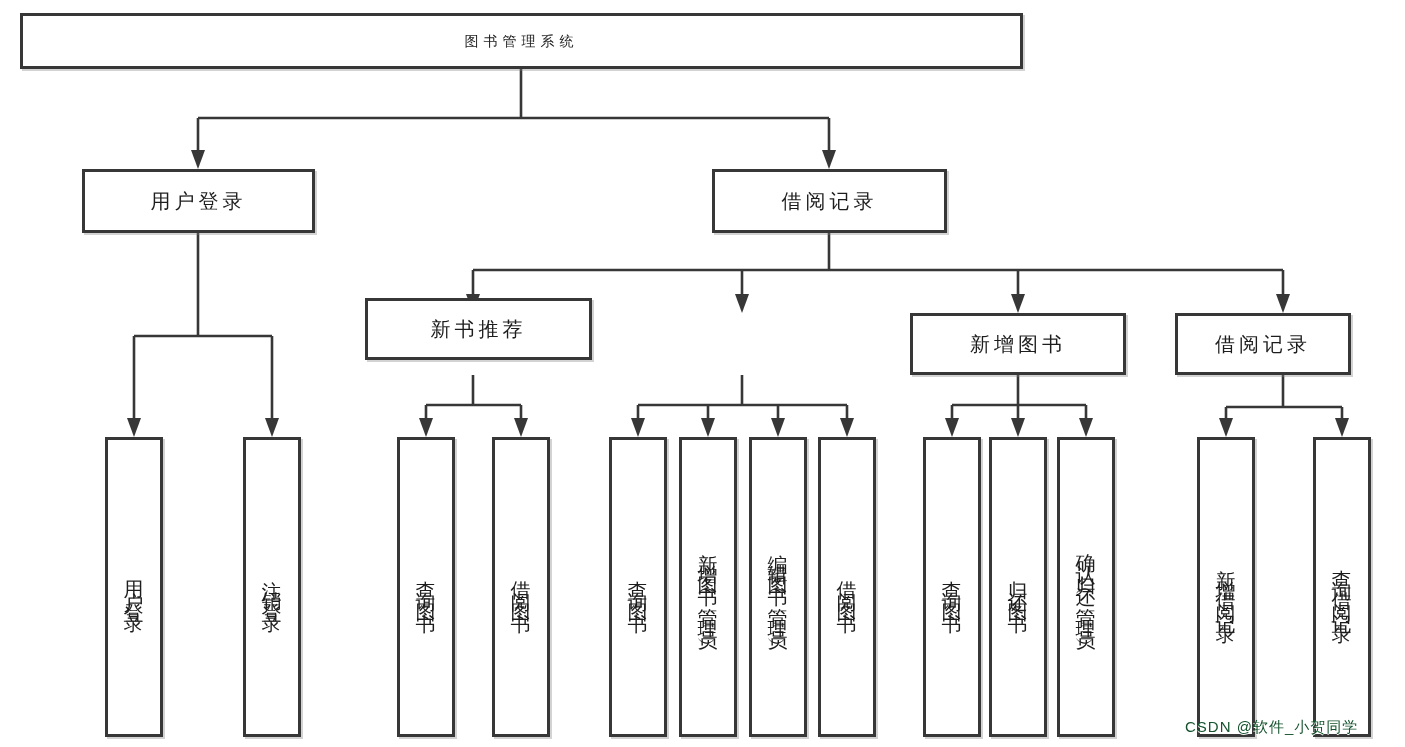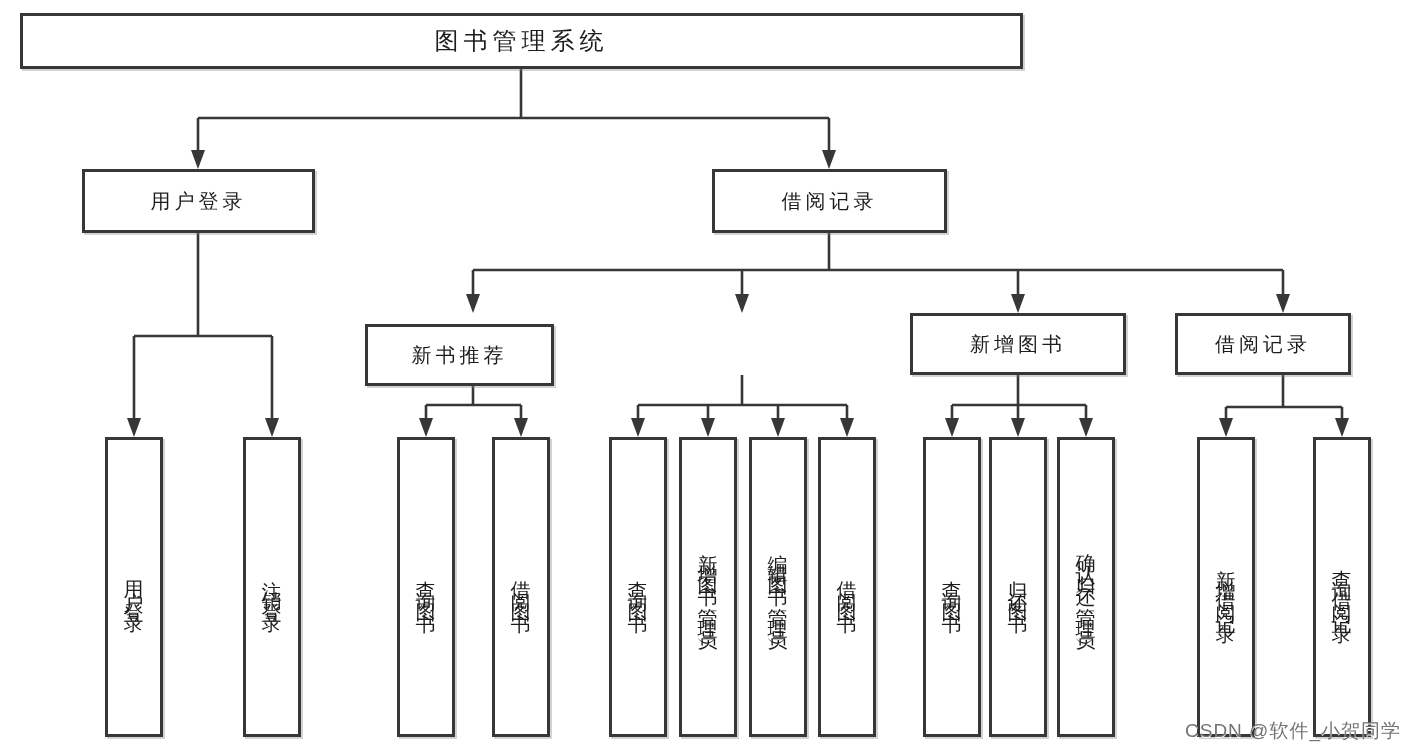--- a/index.html
+++ b/index.html
@@ -34,37 +34,37 @@
     color: #1d1d1d;
     box-shadow: 2px 2px 0 rgba(130,130,130,0.35);
   }
   .box.h span {
     font-size: 20px;
     letter-spacing: 4px;
     white-space: nowrap;
     line-height: 1;
   }
   .box.root span {
-    font-size: 24px;
+    font-size: 14px;
     letter-spacing: 5px;
   }
   .box.v span {
     writing-mode: vertical-rl;
     text-orientation: mixed;
     font-size: 20px;
     letter-spacing: 11px;
     line-height: 1.1;
     white-space: nowrap;
   }
   .watermark {
     position: absolute;
     left: 1185px;
     top: 718px;
-    font-size: 19px;
-    color: #737373;
+    font-size: 15px;
+    color: #14532d;
     text-shadow: 0 1px 0 #ffffff;
     white-space: nowrap;
     z-index: 5;
     letter-spacing: 1px;
   }
 </style>
 </head>
 <body>
 
 <div class="canvas">
@@ -106,21 +106,21 @@
     <span>图书管理系统</span>
   </div>
 
   <div class="box h" style="left:82px;top:169px;width:233px;height:64px">
     <span>用户登录</span>
   </div>
   <div class="box h" style="left:712px;top:169px;width:235px;height:64px">
     <span>借阅记录</span>
   </div>
 
-  <div class="box h" style="left:365px;top:324px;width:189px;height:62px">
+  <div class="box h" style="left:365px;top:298px;width:227px;height:62px">
     <span>新书推荐</span>
   </div>
   <div class="box h" style="left:910px;top:313px;width:216px;height:62px">
     <span>新增图书</span>
   </div>
   <div class="box h" style="left:1175px;top:313px;width:176px;height:62px">
     <span>借阅记录</span>
   </div>
 
   <div class="box v" style="left:105px;top:437px;width:58px;height:300px">

